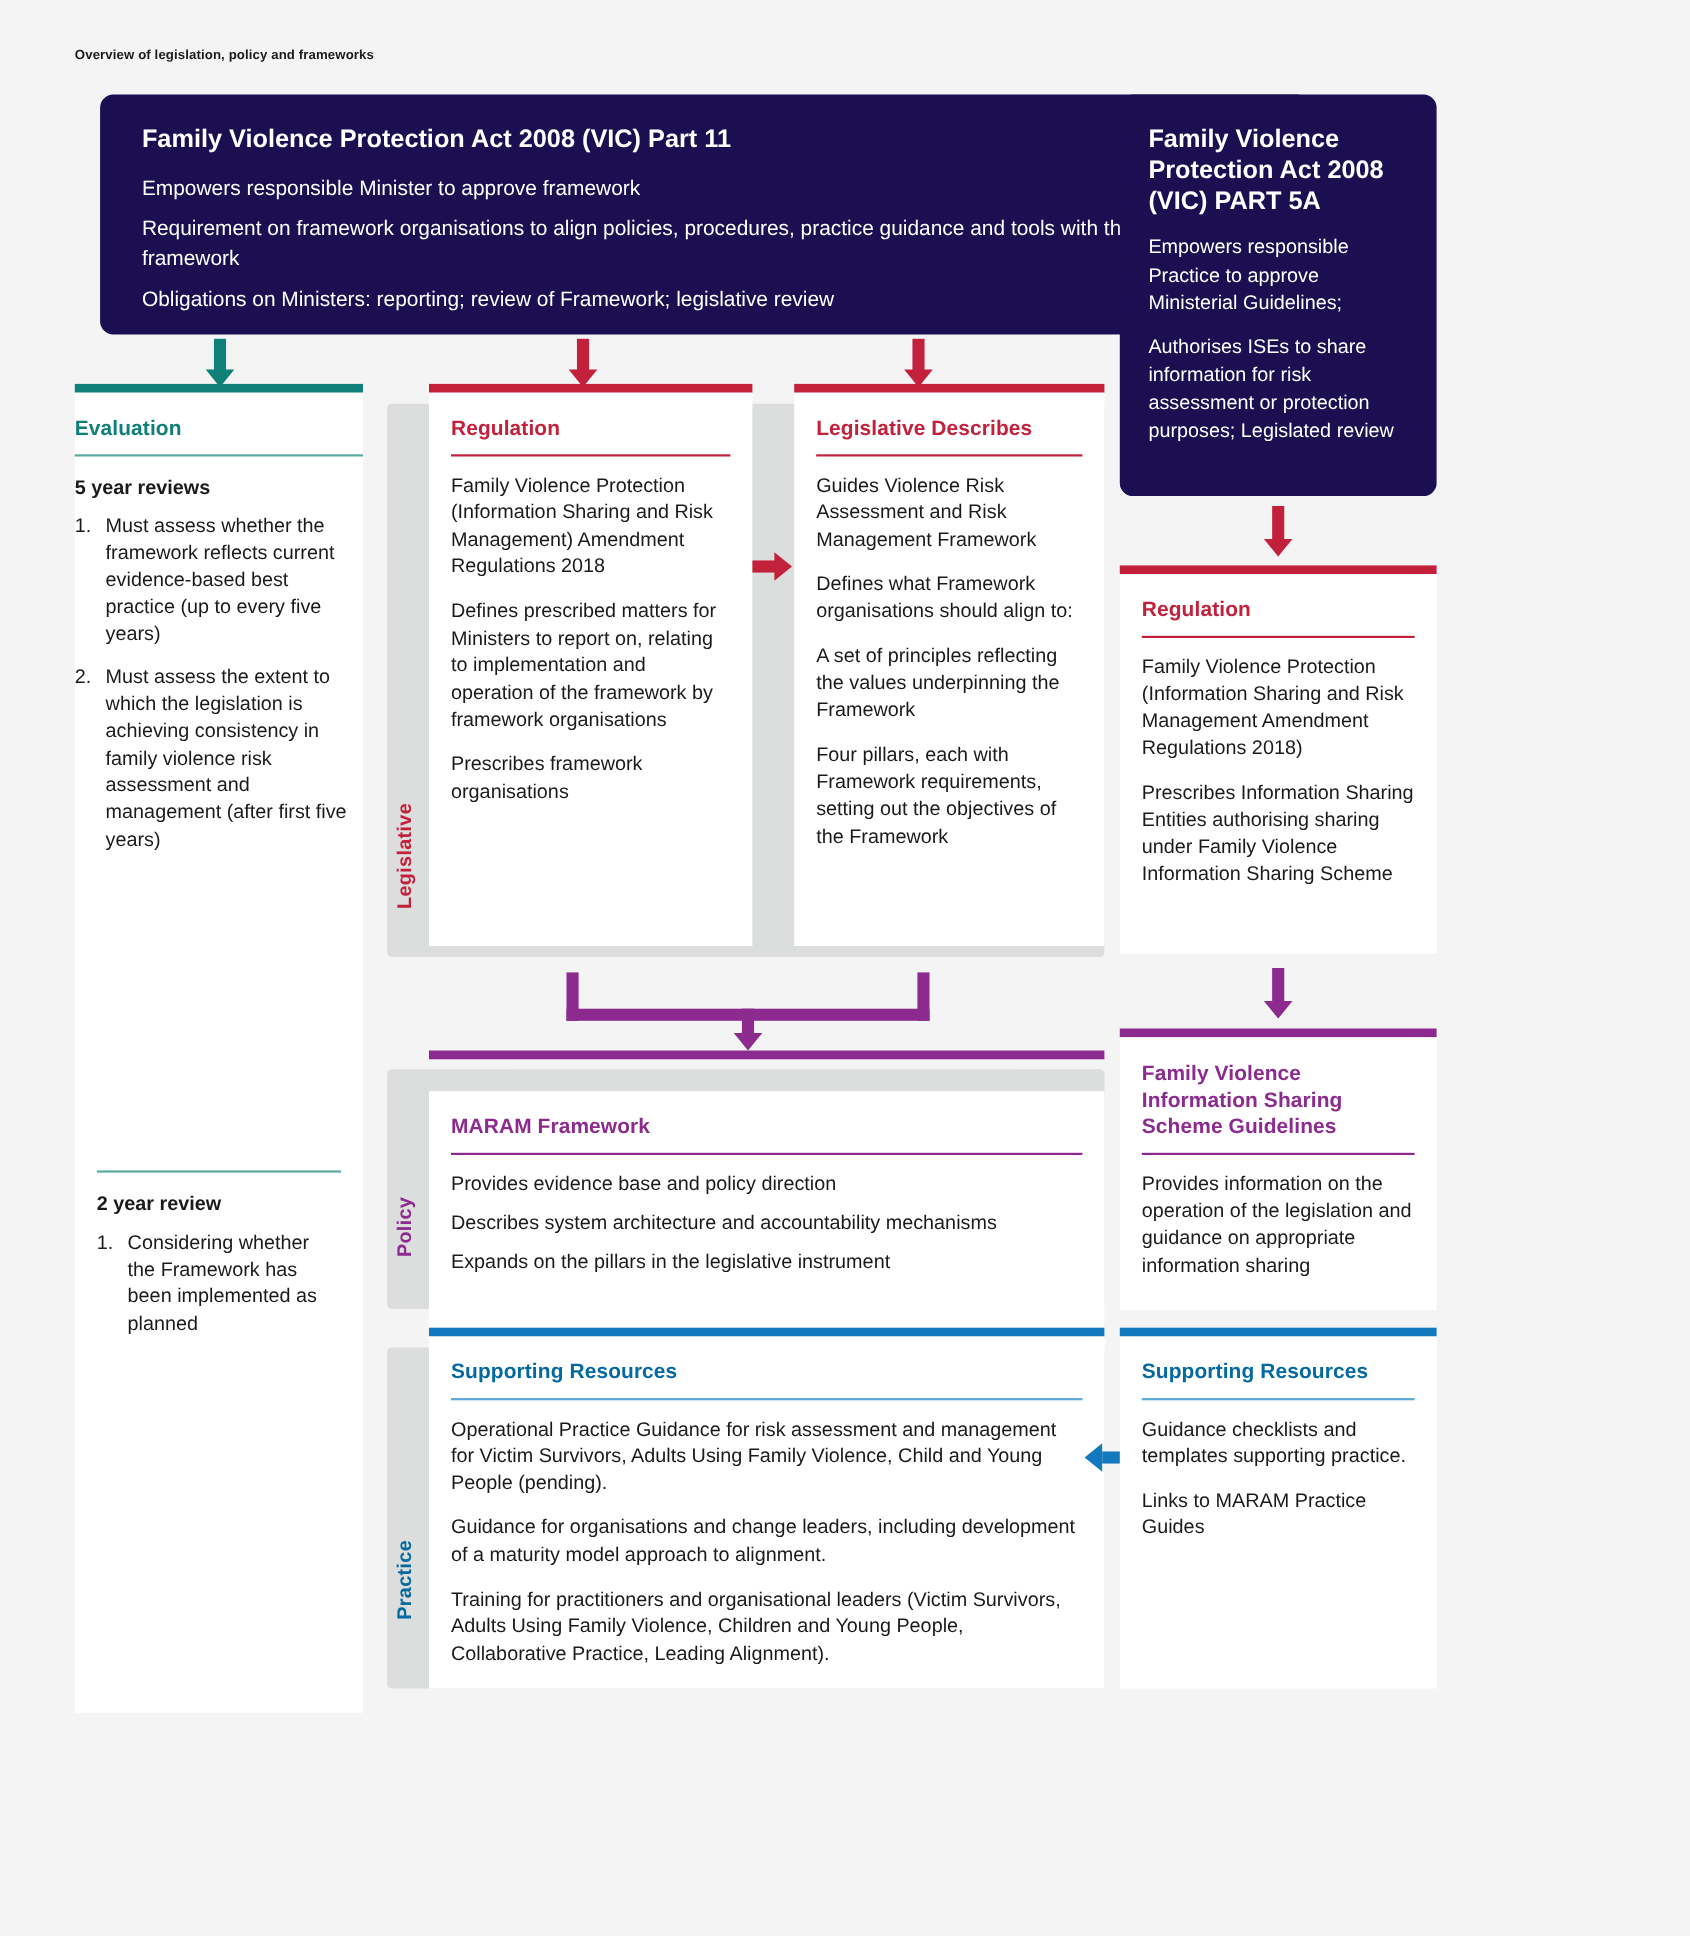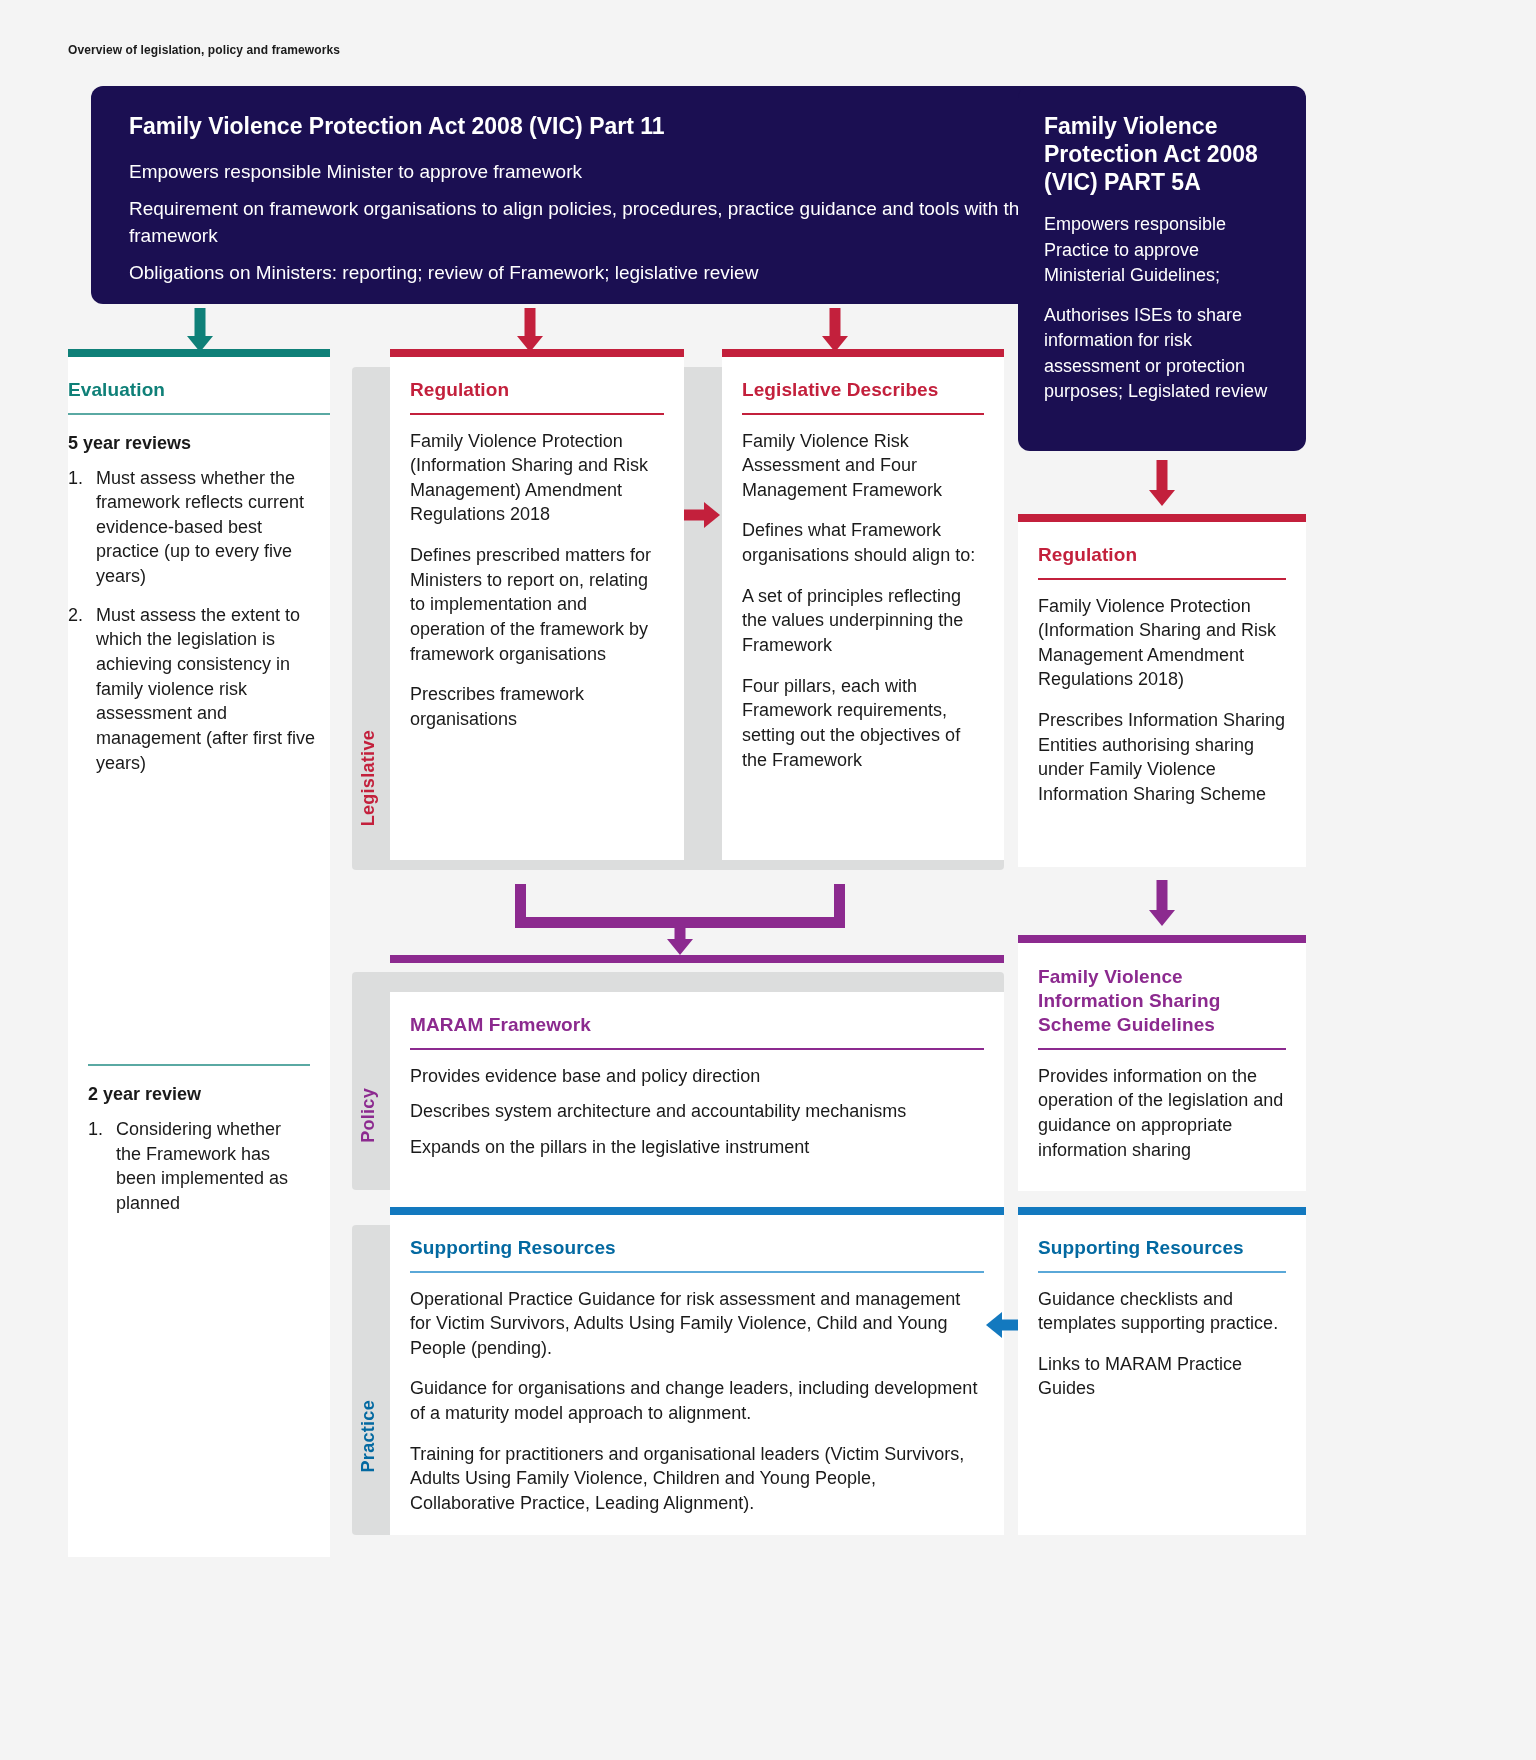--- a/index.html
+++ b/index.html
@@ -179,21 +179,21 @@
 
   <div class="arrow-right" style="left:684px;top:495px;width:38px;height:40px;">
     <div class="stem bg-red" style="left:0;width:22px;"></div>
     <div class="head" style="left:20px;border-left:16px solid #c3203c;"></div>
   </div>
 
   <div class="toprule bg-red" style="left:722px;top:349px;width:282px;"></div>
   <div class="card" style="left:722px;top:357px;width:282px;height:503px;">
     <h3 class="c-red">Legislative Describes</h3>
     <div class="underline ul-red"></div>
-    <p>Family Violence Risk Assessment and Four Management Framework</p>
+    <p>Guides Violence Risk Assessment and Risk Management Framework</p>
     <p>Defines what Framework organisations should align to:</p>
     <p>A set of principles reflecting the values underpinning the Framework</p>
     <p>Four pillars, each with  Framework requirements, setting out the objectives of the Framework</p>
   </div>
 
   <div class="toprule bg-red" style="left:1018px;top:514px;width:288px;"></div>
   <div class="card" style="left:1018px;top:522px;width:288px;height:345px;">
     <h3 class="c-red">Regulation</h3>
     <div class="underline ul-red"></div>
     <p>Family Violence Protection (Information Sharing and Risk Management Amendment Regulations 2018)</p>

